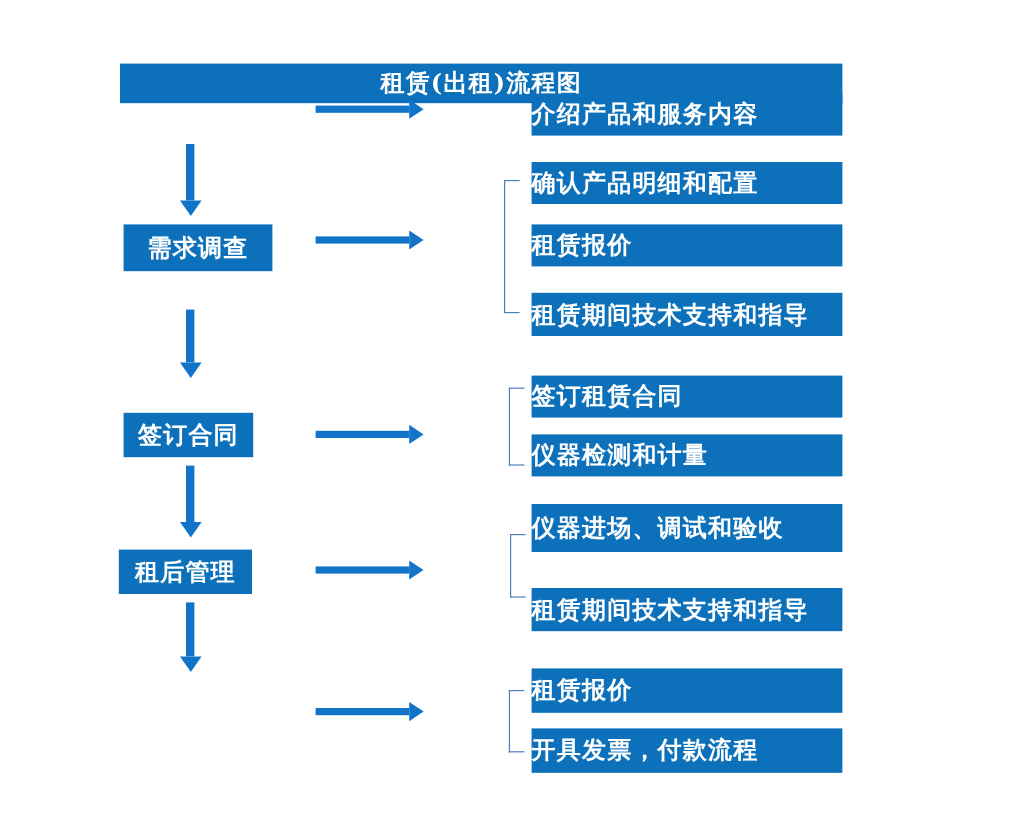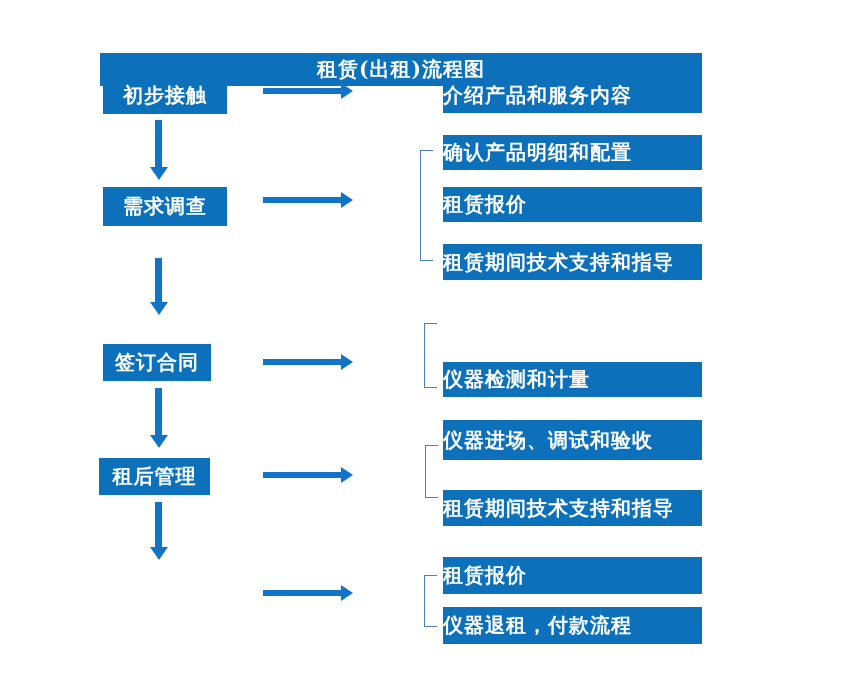--- a/index.html
+++ b/index.html
@@ -107,21 +107,20 @@
   .pos-b4{left:425px;top:445px;height:53px;}
   .pos-b5{left:424px;top:575px;height:52px;}
 </style>
 </head>
 <body>
 
 <div class="canvas">
 
   <div class="box title-bar pos-title">租赁(出租)流程图</div>
 
-  <div class="box lbox pos-l1">初步接触</div>
   <div class="box lbox pos-l2">需求调查</div>
   <div class="box lbox pos-l3">签订合同</div>
   <div class="box lbox pos-l4">租后管理</div>
 
   <div class="arrow-down pos-a1"></div>
   <div class="arrow-down pos-a2"></div>
   <div class="arrow-down pos-a3"></div>
   <div class="arrow-down pos-a4"></div>
 
   <div class="arrow-right pos-h1"></div>
@@ -134,21 +133,22 @@
   <div class="bracket pos-b3"></div>
   <div class="bracket pos-b4"></div>
   <div class="bracket pos-b5"></div>
 
   <div class="box rbox pos-r1a">介绍产品和服务内容</div>
 
   <div class="box rbox pos-r2a">确认产品明细和配置</div>
   <div class="box rbox pos-r2b">租赁报价</div>
   <div class="box rbox pos-r2c">租赁期间技术支持和指导</div>
 
+  <div class="box rbox pos-r3a">签订租赁合同</div>
   <div class="box rbox pos-r3b">仪器检测和计量</div>
 
   <div class="box rbox pos-r4a">仪器进场、调试和验收</div>
   <div class="box rbox pos-r4b">租赁期间技术支持和指导</div>
 
   <div class="box rbox pos-r5a">租赁报价</div>
-  <div class="box rbox pos-r5b">仪器退租，付款流程</div>
+  <div class="box rbox pos-r5b">开具发票，付款流程</div>
 
 </div>
 
 </body></html>

